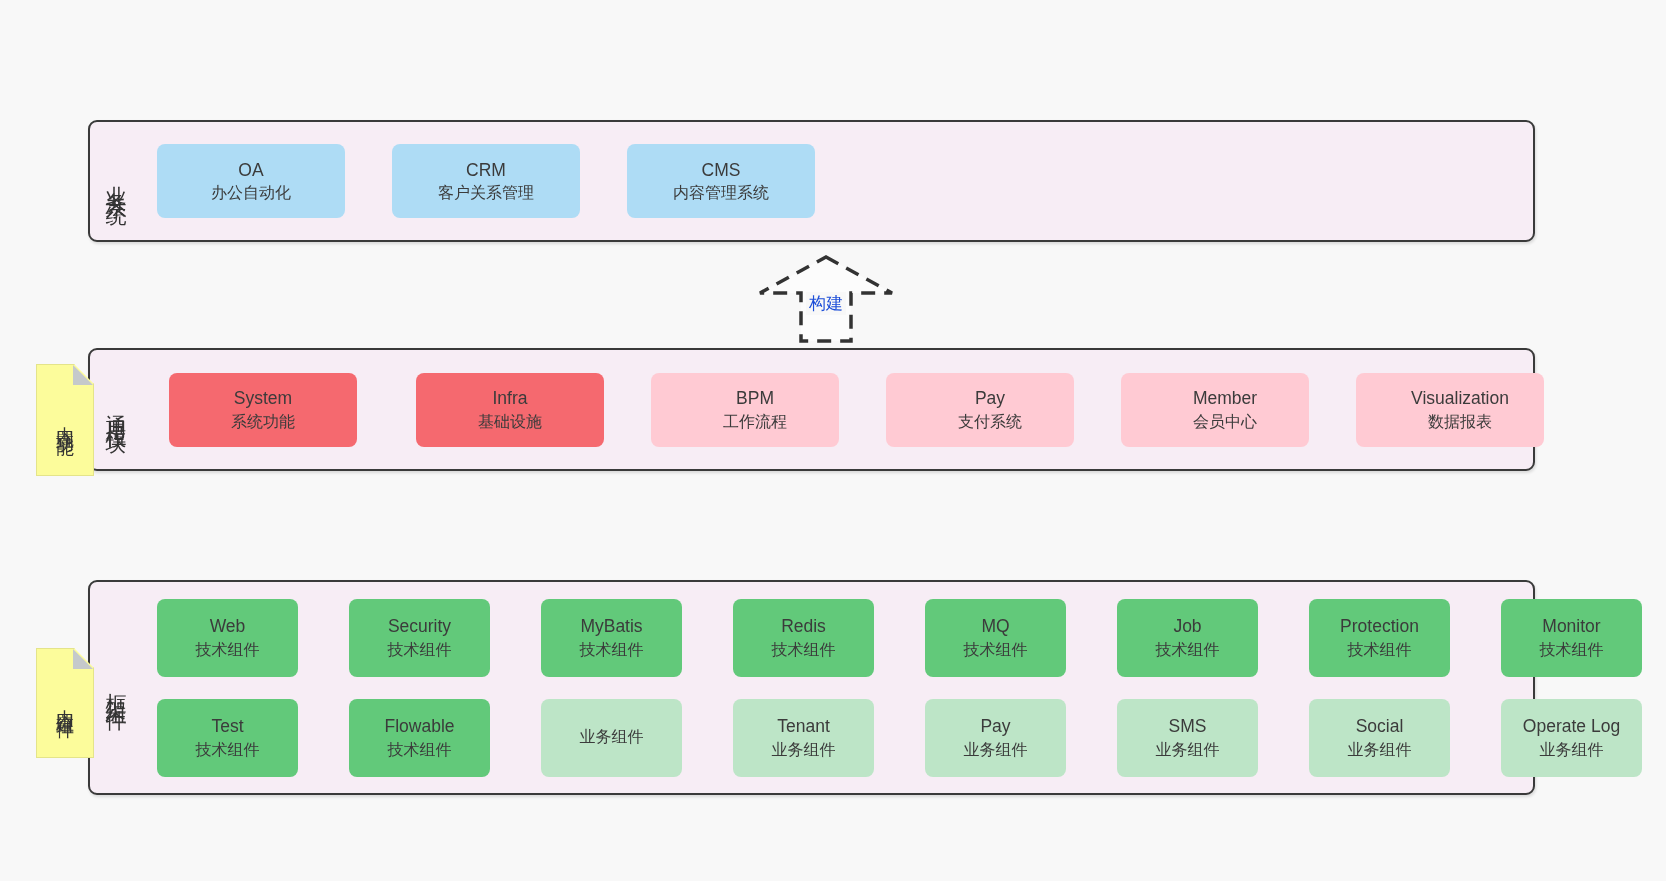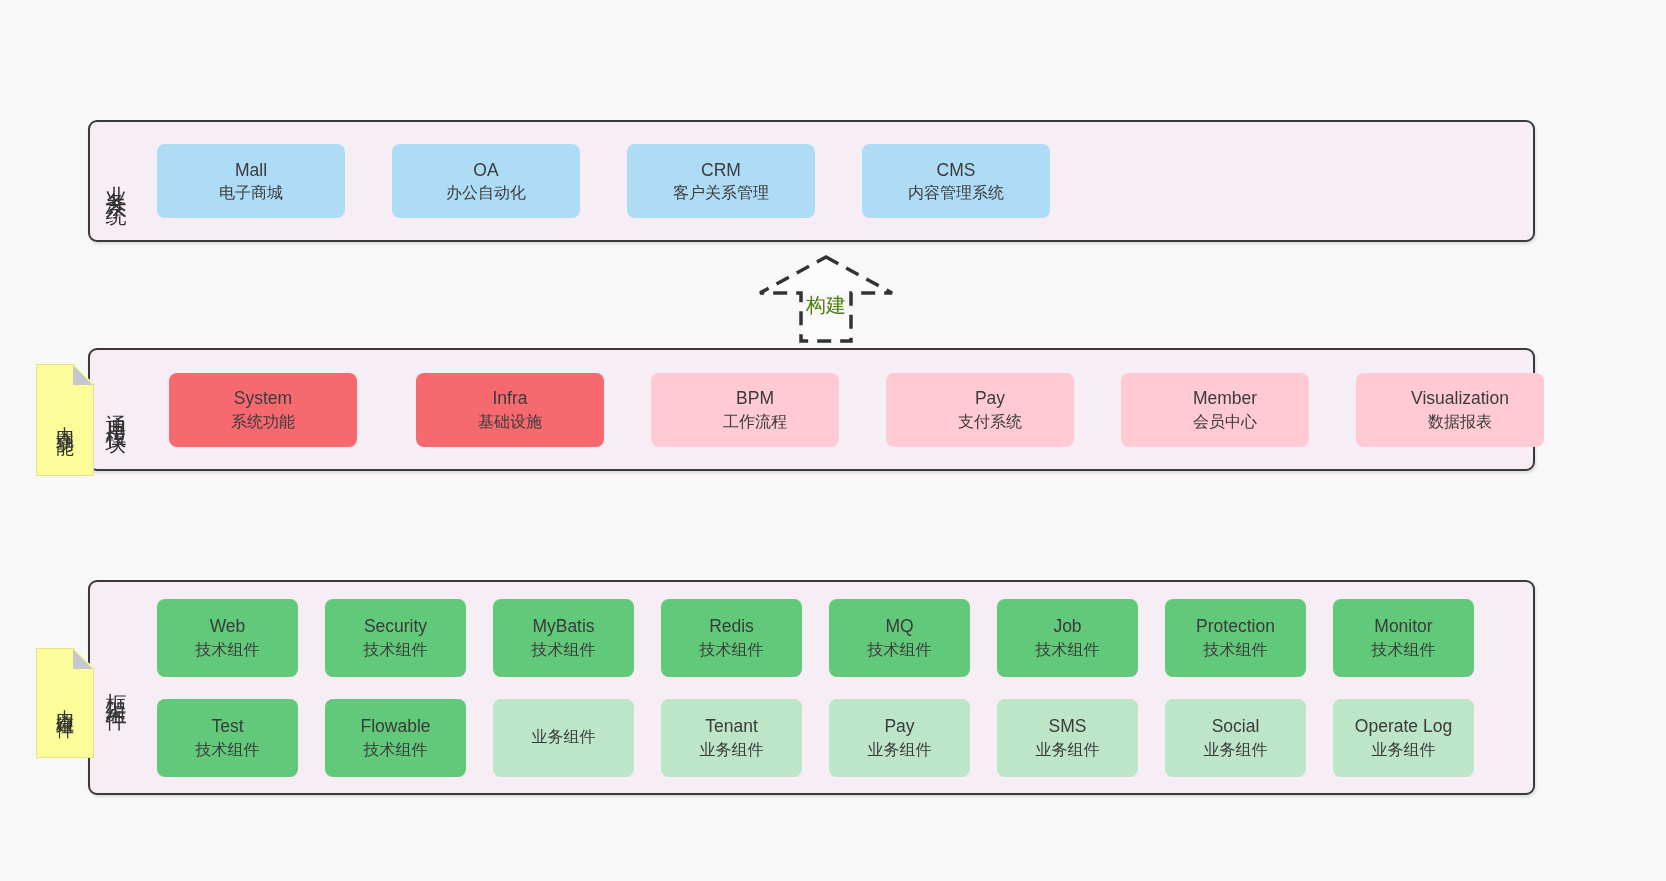--- a/index.html
+++ b/index.html
@@ -22,21 +22,21 @@
   .panel-1{left:88px;top:348px;width:1447px;height:123px;}
   .panel-2{left:88px;top:580px;width:1447px;height:215px;}
   .panel-label{
     writing-mode:vertical-rl;text-orientation:upright;
     font-size:21px;letter-spacing:6px;color:#333;line-height:1;
     margin-left:16px;flex:0 0 auto;user-select:none;
   }
   .rows{flex:1;display:flex;flex-direction:column;justify-content:center;gap:22px;padding:0 26px 0 30px;}
   .row{display:flex;}
   .row.cols6{gap:47px;}
-  .row.cols8{gap:27px;}
+  .row.cols8{gap:51px;}
 
   
   .box{
     display:flex;flex-direction:column;align-items:center;justify-content:center;
     border-radius:8px;text-align:center;box-sizing:border-box;padding:4px 8px;
   }
   .cols6 .box{width:188px;height:74px;}
   .cols8 .box{width:141px;height:78px;}
   .bname{font-size:17.5px;line-height:1.4;color:#3b3b3b;}
   .bdesc{font-size:16px;line-height:1.4;color:#3b3b3b;}
@@ -45,21 +45,21 @@
   .v-pink{background:#ffcad3;padding-left:28px;}
   .v-green{background:#62c97a;}
   .v-lightgreen{background:#bde5c7;}
 
   
   .arrow{position:absolute;width:140px;height:90px;z-index:0;}
   .arrow-0{left:756px;top:254px;}
   .arrow-1{left:768px;top:486px;}
   .alabel{
     position:absolute;left:50%;top:38px;transform:translateX(-50%);
-    background:#f8f8f8;padding:0 3px;font-size:20px;color:#4d7c0f;white-space:nowrap;
+    background:#f8f8f8;padding:0 3px;font-size:17px;color:#1d4ed8;white-space:nowrap;
   }
 
   
   .sticky{
     position:absolute;width:58px;z-index:2;box-sizing:border-box;
     background:#fcfc9b;border:1px solid #e4e48a;
     display:flex;align-items:center;justify-content:center;
     clip-path:polygon(0 0,calc(100% - 20px) 0,100% 20px,100% 100%,0 100%);
     box-shadow:1px 1px 2px rgba(0,0,0,.08);
   }
@@ -76,24 +76,20 @@
 </style>
 </head>
 <body>
 
 <div class="stage">
 
   <section class="panel panel-0">
     <div class="panel-label">业务系统</div>
     <div class="rows">
         <div class="row cols6">
-          <div class="box v-blue">
-            <div class="bname">Mall</div>
-            <div class="bdesc">电子商城</div>
-          </div>
           <div class="box v-blue">
             <div class="bname">OA</div>
             <div class="bdesc">办公自动化</div>
           </div>
           <div class="box v-blue">
             <div class="bname">CRM</div>
             <div class="bdesc">客户关系管理</div>
           </div>
           <div class="box v-blue">
             <div class="bname">CMS</div>

